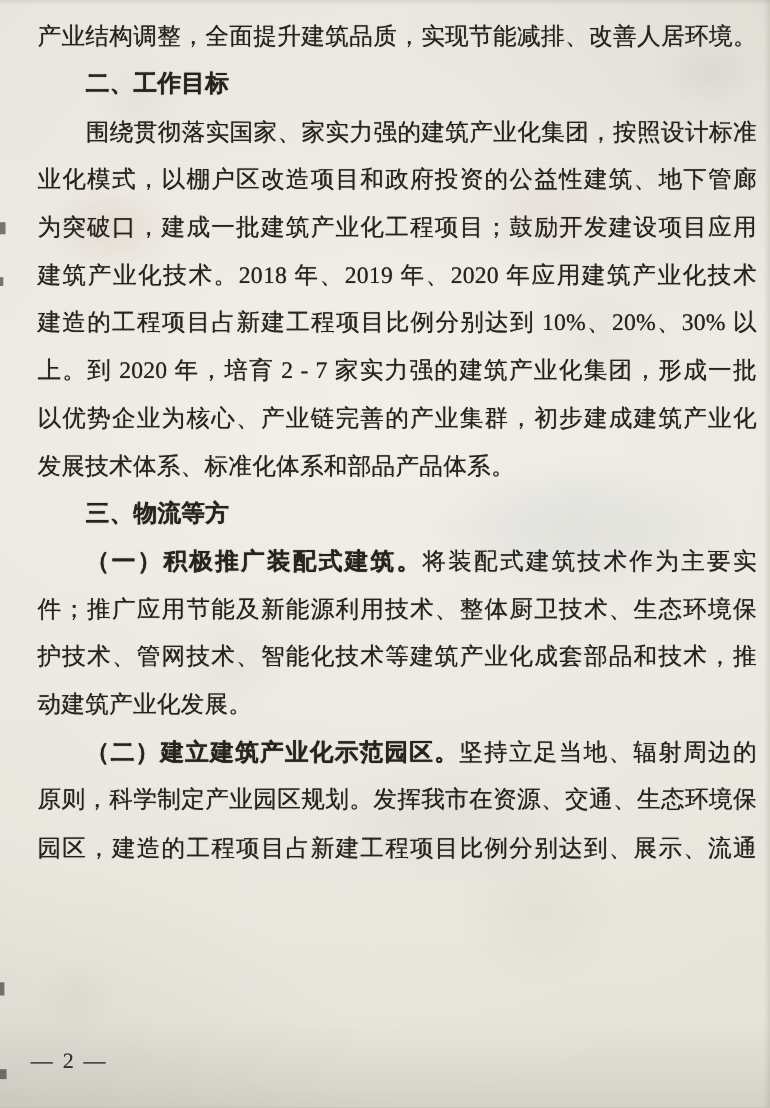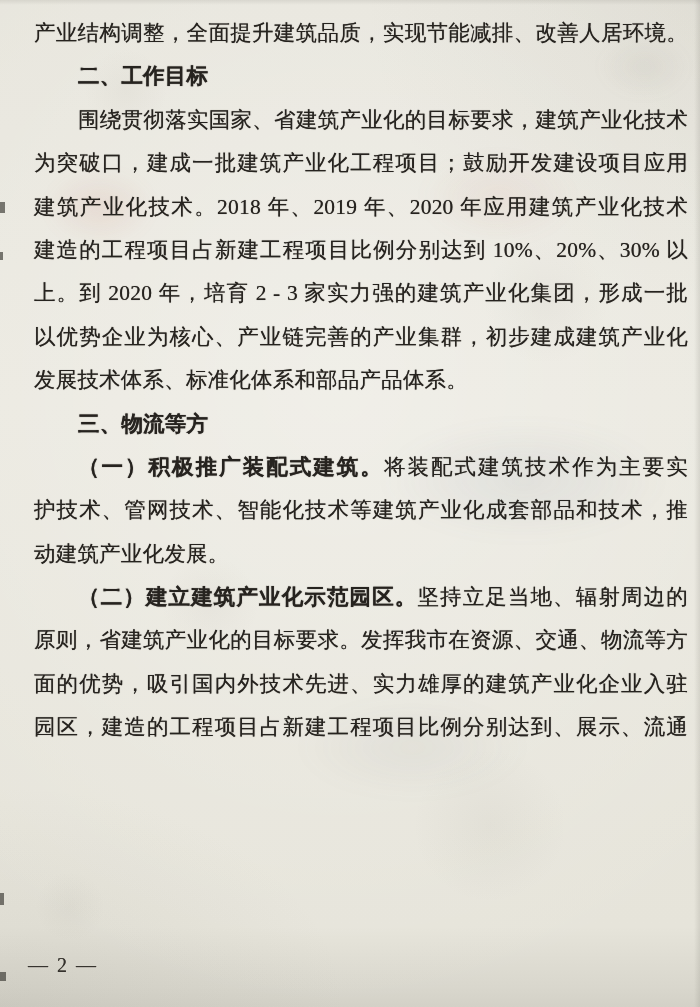--- a/index.html
+++ b/index.html
@@ -81,31 +81,32 @@
   <div class="edge-mark e1"></div>
   <div class="edge-mark e2"></div>
   <div class="edge-mark e3"></div>
   <div class="edge-mark e4"></div>
   <div class="edge-shade-right"></div>
   <div class="edge-shade-top"></div>
 
   <div class="textblock" id="textblock">
       <div class="line"><span>产业结构调整，全面提升建筑品质，实现节能减排、改善人居环境。</span></div>
       <div class="line no-just ind"><span class="seg-bold">二、工作目标</span></div>
-      <div class="line ind"><span>围绕贯彻落实国家、省建筑产业化的目标要求，建筑产业化技术</span></div>
+      <div class="line ind"><span>围绕贯彻落实国家、家实力强的建筑产业化集团，按照设计标准</span></div>
+      <div class="line"><span>业化模式，以棚户区改造项目和政府投资的公益性建筑、地下管廊</span></div>
       <div class="line"><span>为突破口，建成一批建筑产业化工程项目；鼓励开发建设项目应用</span></div>
       <div class="line"><span>建筑产业化技术。2018 年、2019 年、2020 年应用建筑产业化技术</span></div>
       <div class="line"><span>建造的工程项目占新建工程项目比例分别达到 10%、20%、30% 以</span></div>
-      <div class="line"><span>上。到 2020 年，培育 2 - 3 家实力强的建筑产业化集团，形成一批</span></div>
+      <div class="line"><span>上。到 2020 年，培育 2 - 7 家实力强的建筑产业化集团，形成一批</span></div>
       <div class="line"><span>以优势企业为核心、产业链完善的产业集群，初步建成建筑产业化</span></div>
       <div class="line no-just"><span>发展技术体系、标准化体系和部品产品体系。</span></div>
       <div class="line no-just ind"><span class="seg-bold">三、物流等方</span></div>
       <div class="line ind"><span class="seg-bold">（一）积极推广装配式建筑。</span><span>将装配式建筑技术作为主要实</span></div>
+      <div class="line"><span>件；推广应用节能及新能源利用技术、整体厨卫技术、生态环境保</span></div>
       <div class="line"><span>护技术、管网技术、智能化技术等建筑产业化成套部品和技术，推</span></div>
       <div class="line no-just"><span>动建筑产业化发展。</span></div>
       <div class="line ind"><span class="seg-bold">（二）建立建筑产业化示范园区。</span><span>坚持立足当地、辐射周边的</span></div>
-      <div class="line"><span>原则，省建筑产业化的目标要求。发挥我市在资源、交通、物流等方</span></div>
-      <div class="line"><span>面的优势，吸引国内外技术先进、实力雄厚的建筑产业化企业入驻</span></div>
+      <div class="line"><span>原则，科学制定产业园区规划。发挥我市在资源、交通、生态环境保</span></div>
       <div class="line"><span>园区，建造的工程项目占新建工程项目比例分别达到、展示、流通</span></div>
     </div>
 
   <div class="page-number">— 2 —</div>
 </div>
 
 </body></html>

